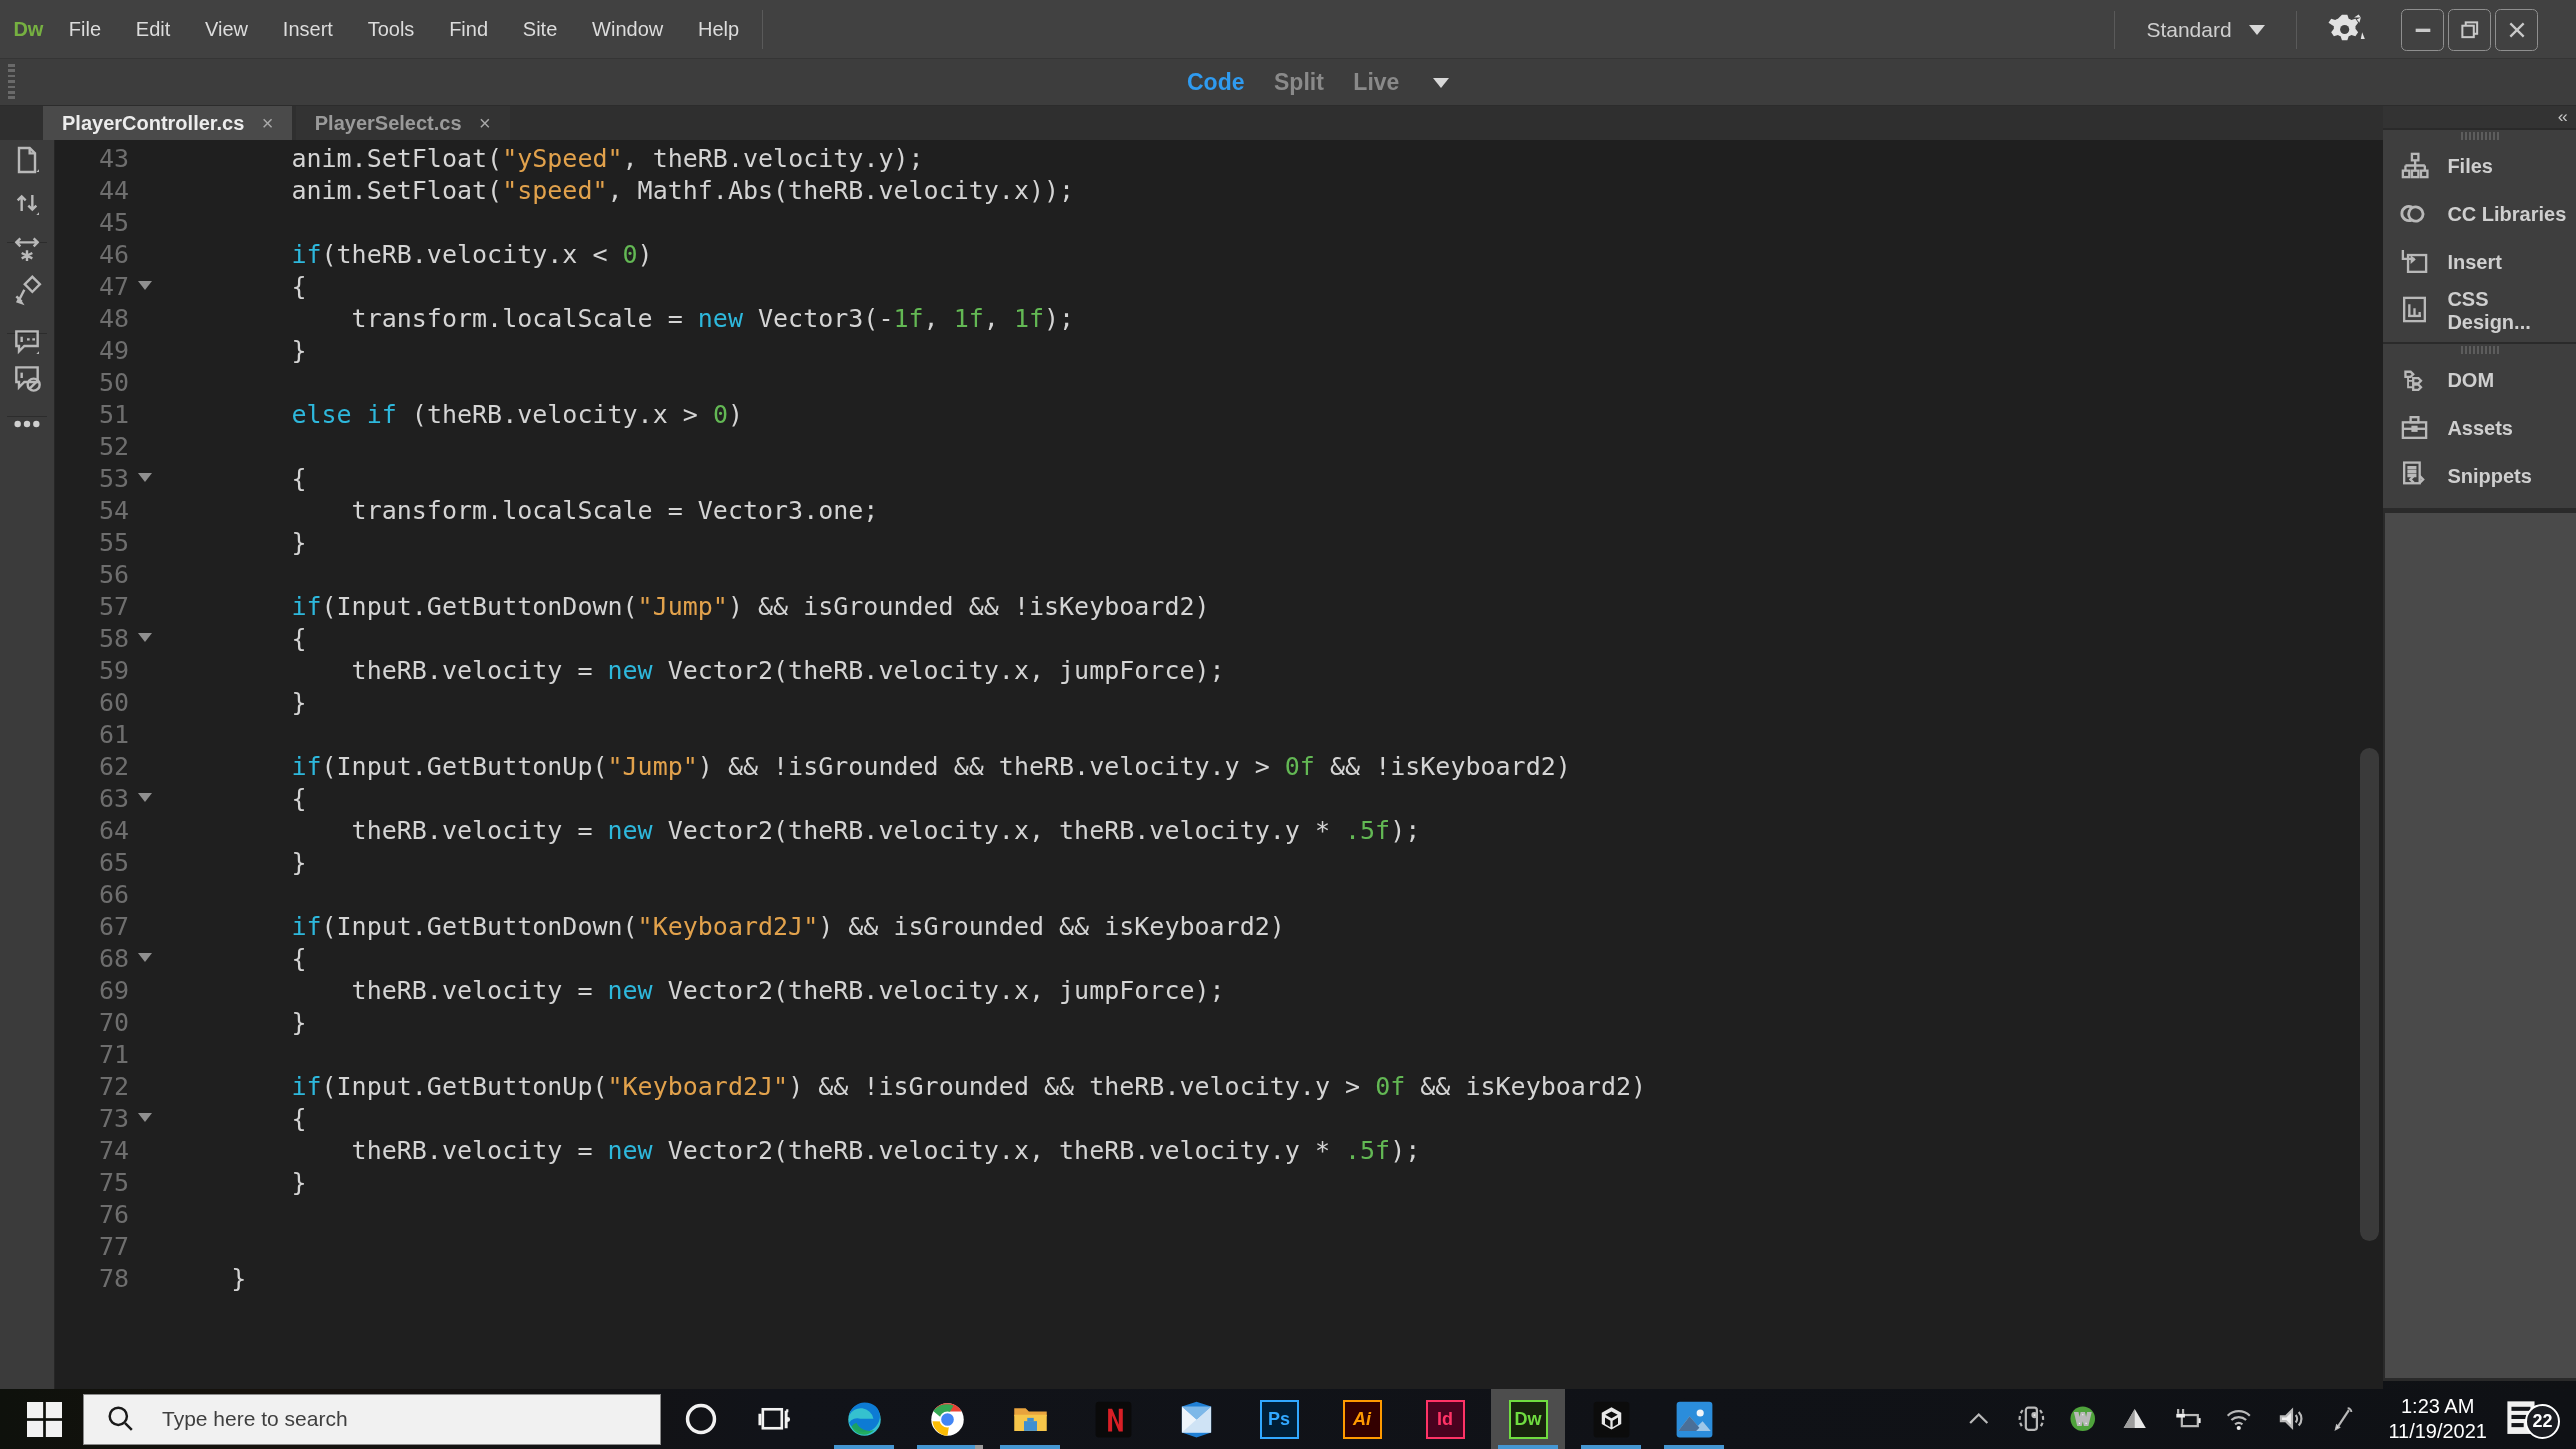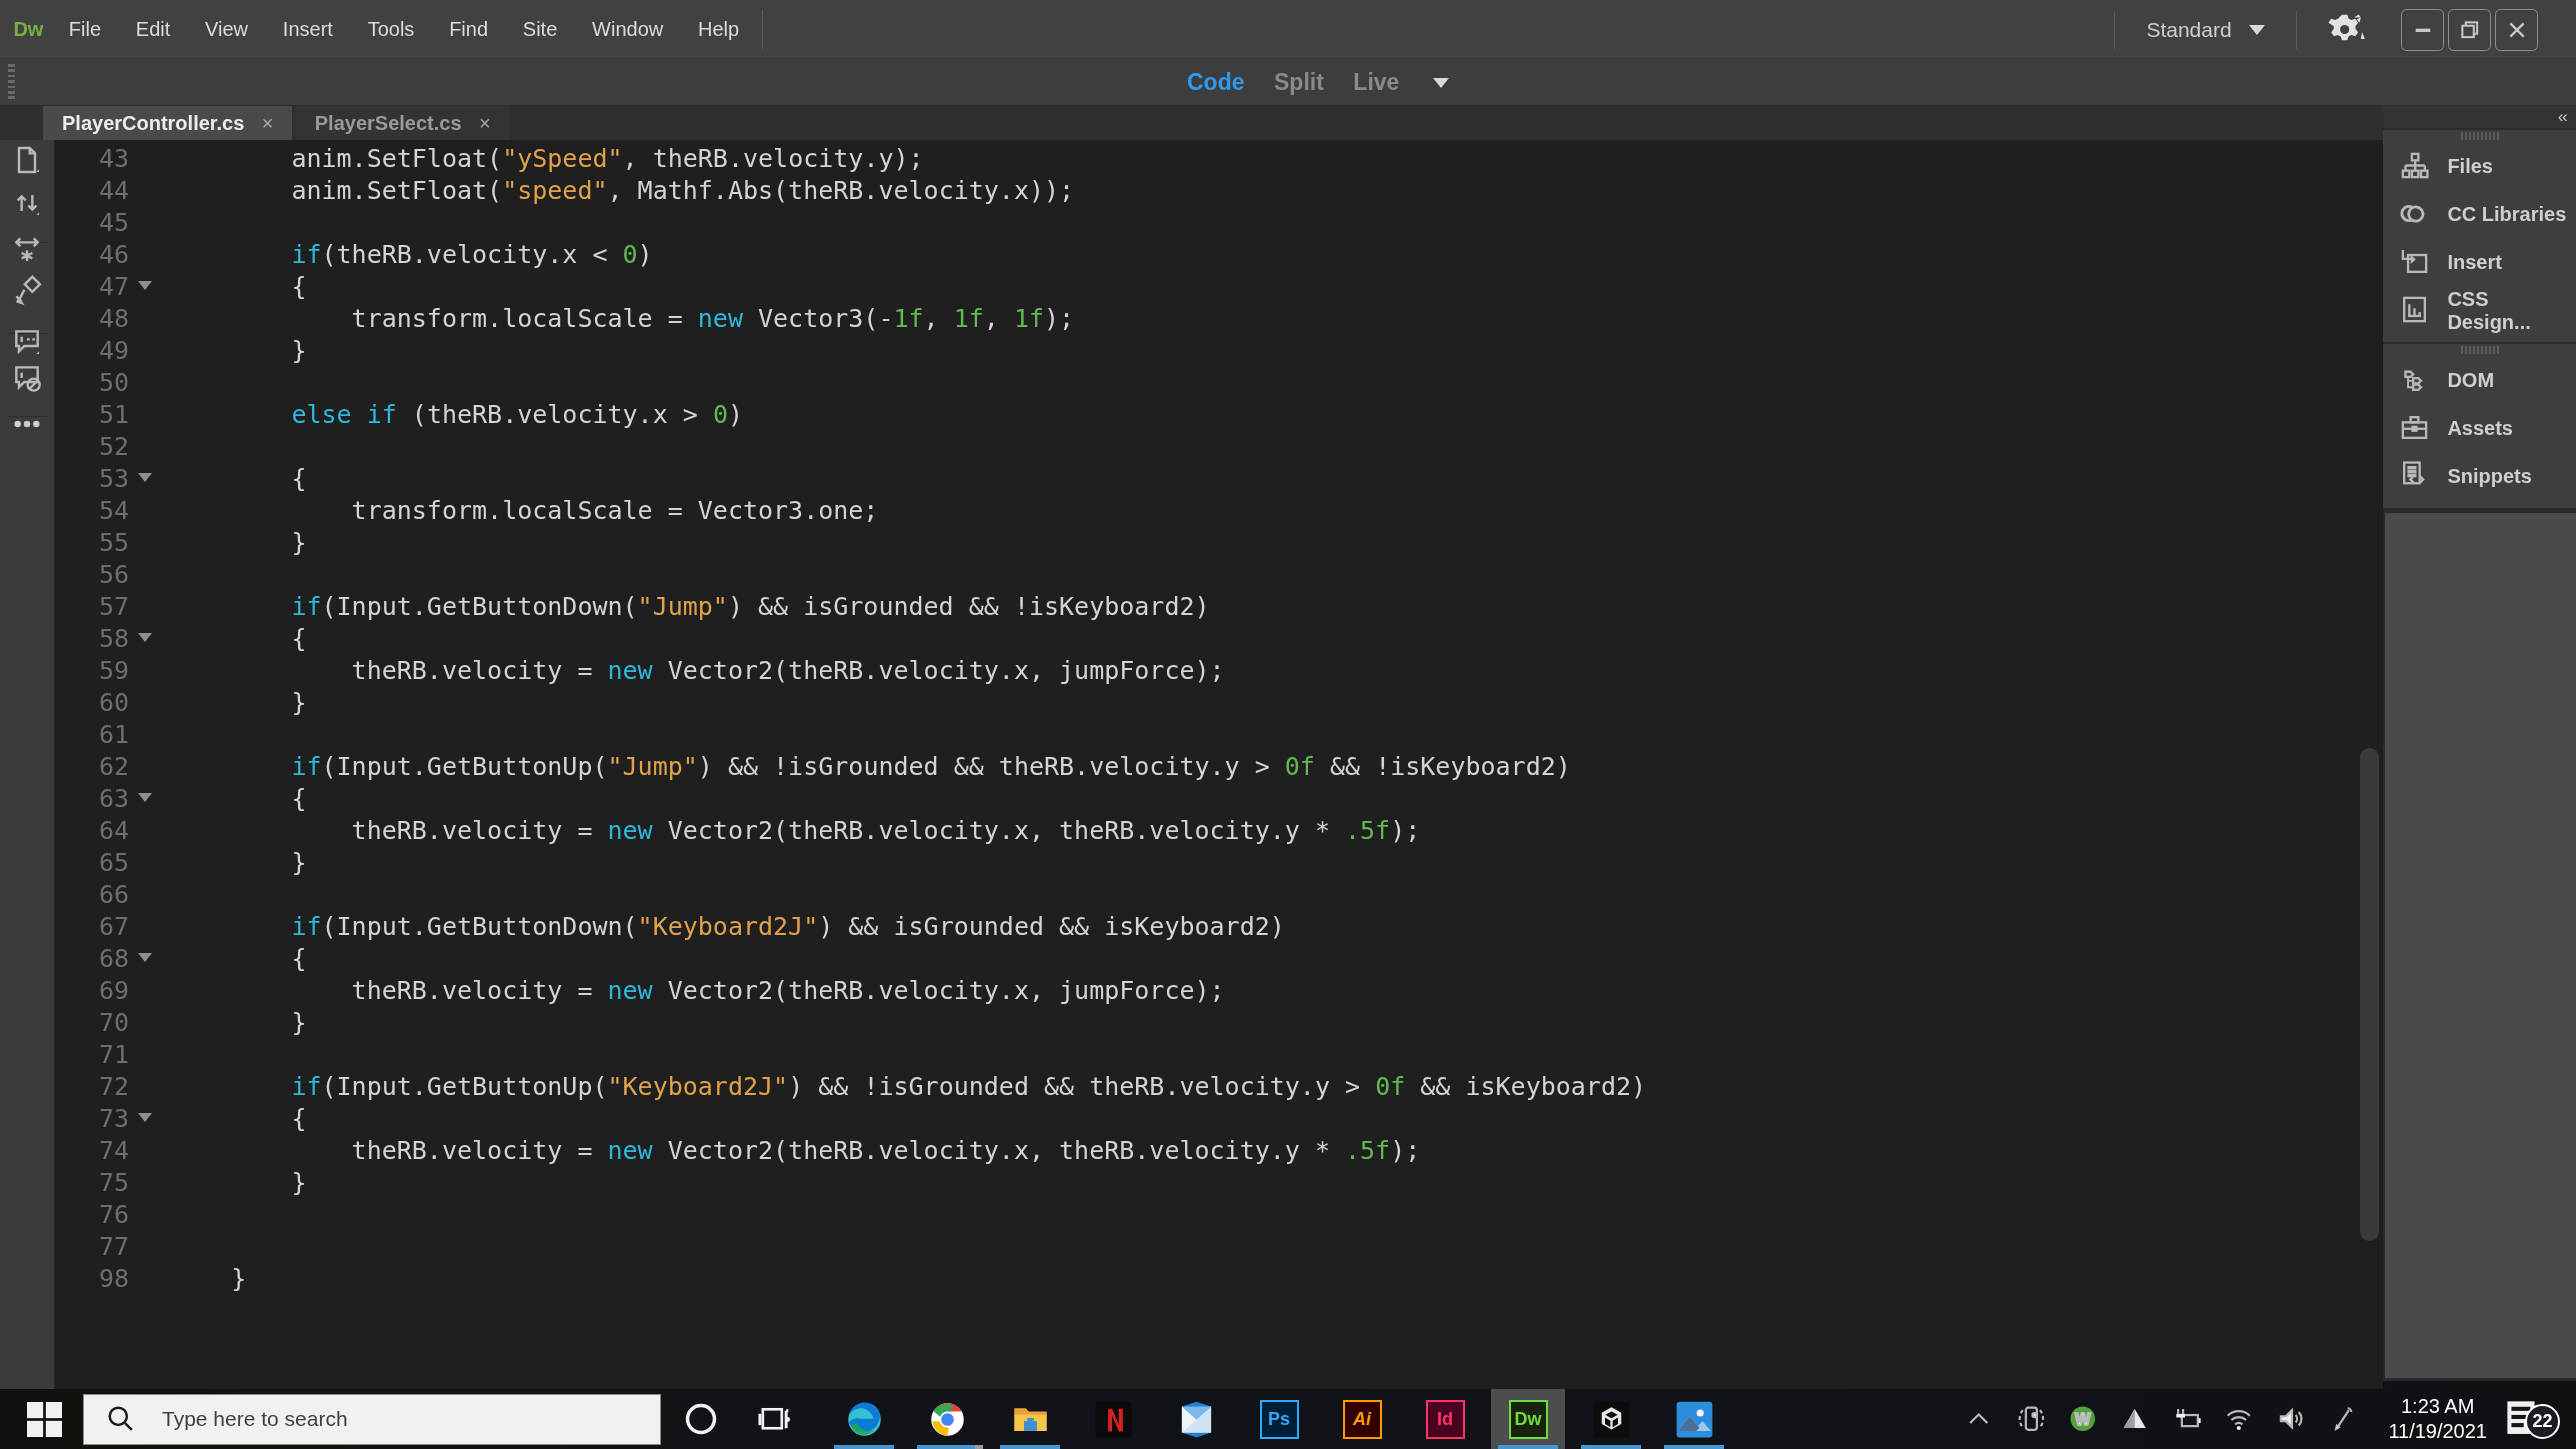--- a/index.html
+++ b/index.html
@@ -247,21 +247,21 @@
           <div class="line"><span class="num">68</span><span class="fold"><span class="tri"></span></span><span><span class="tk-d">        {</span></span></div>
           <div class="line"><span class="num">69</span><span class="fold"></span><span><span class="tk-d">            theRB.velocity = </span><span class="tk-k">new</span><span class="tk-d"> Vector2(theRB.velocity.x, jumpForce);</span></span></div>
           <div class="line"><span class="num">70</span><span class="fold"></span><span><span class="tk-d">        }</span></span></div>
           <div class="line"><span class="num">71</span><span class="fold"></span><span></span></div>
           <div class="line"><span class="num">72</span><span class="fold"></span><span><span class="tk-k">        if</span><span class="tk-d">(Input.GetButtonUp(</span><span class="tk-s">"Keyboard2J"</span><span class="tk-d">) &amp;&amp; !isGrounded &amp;&amp; theRB.velocity.y &gt; </span><span class="tk-n">0f</span><span class="tk-d"> &amp;&amp; isKeyboard2)</span></span></div>
           <div class="line"><span class="num">73</span><span class="fold"><span class="tri"></span></span><span><span class="tk-d">        {</span></span></div>
           <div class="line"><span class="num">74</span><span class="fold"></span><span><span class="tk-d">            theRB.velocity = </span><span class="tk-k">new</span><span class="tk-d"> Vector2(theRB.velocity.x, theRB.velocity.y * </span><span class="tk-n">.5f</span><span class="tk-d">);</span></span></div>
           <div class="line"><span class="num">75</span><span class="fold"></span><span><span class="tk-d">        }</span></span></div>
           <div class="line"><span class="num">76</span><span class="fold"></span><span></span></div>
           <div class="line"><span class="num">77</span><span class="fold"></span><span></span></div>
-          <div class="line"><span class="num">98</span><span class="fold"></span><span><span class="tk-d">    }</span></span></div>
+          <div class="line"><span class="num">78</span><span class="fold"></span><span><span class="tk-d">    }</span></span></div>
         </div>
       <div class="scrollthumb"></div>
     </div>
   </div>
 
   <div class="statusbar">
     <div class="sb-div"></div>
     <div class="langbox">
       <span>C#</span>
       <span class="chev">⌄</span>

